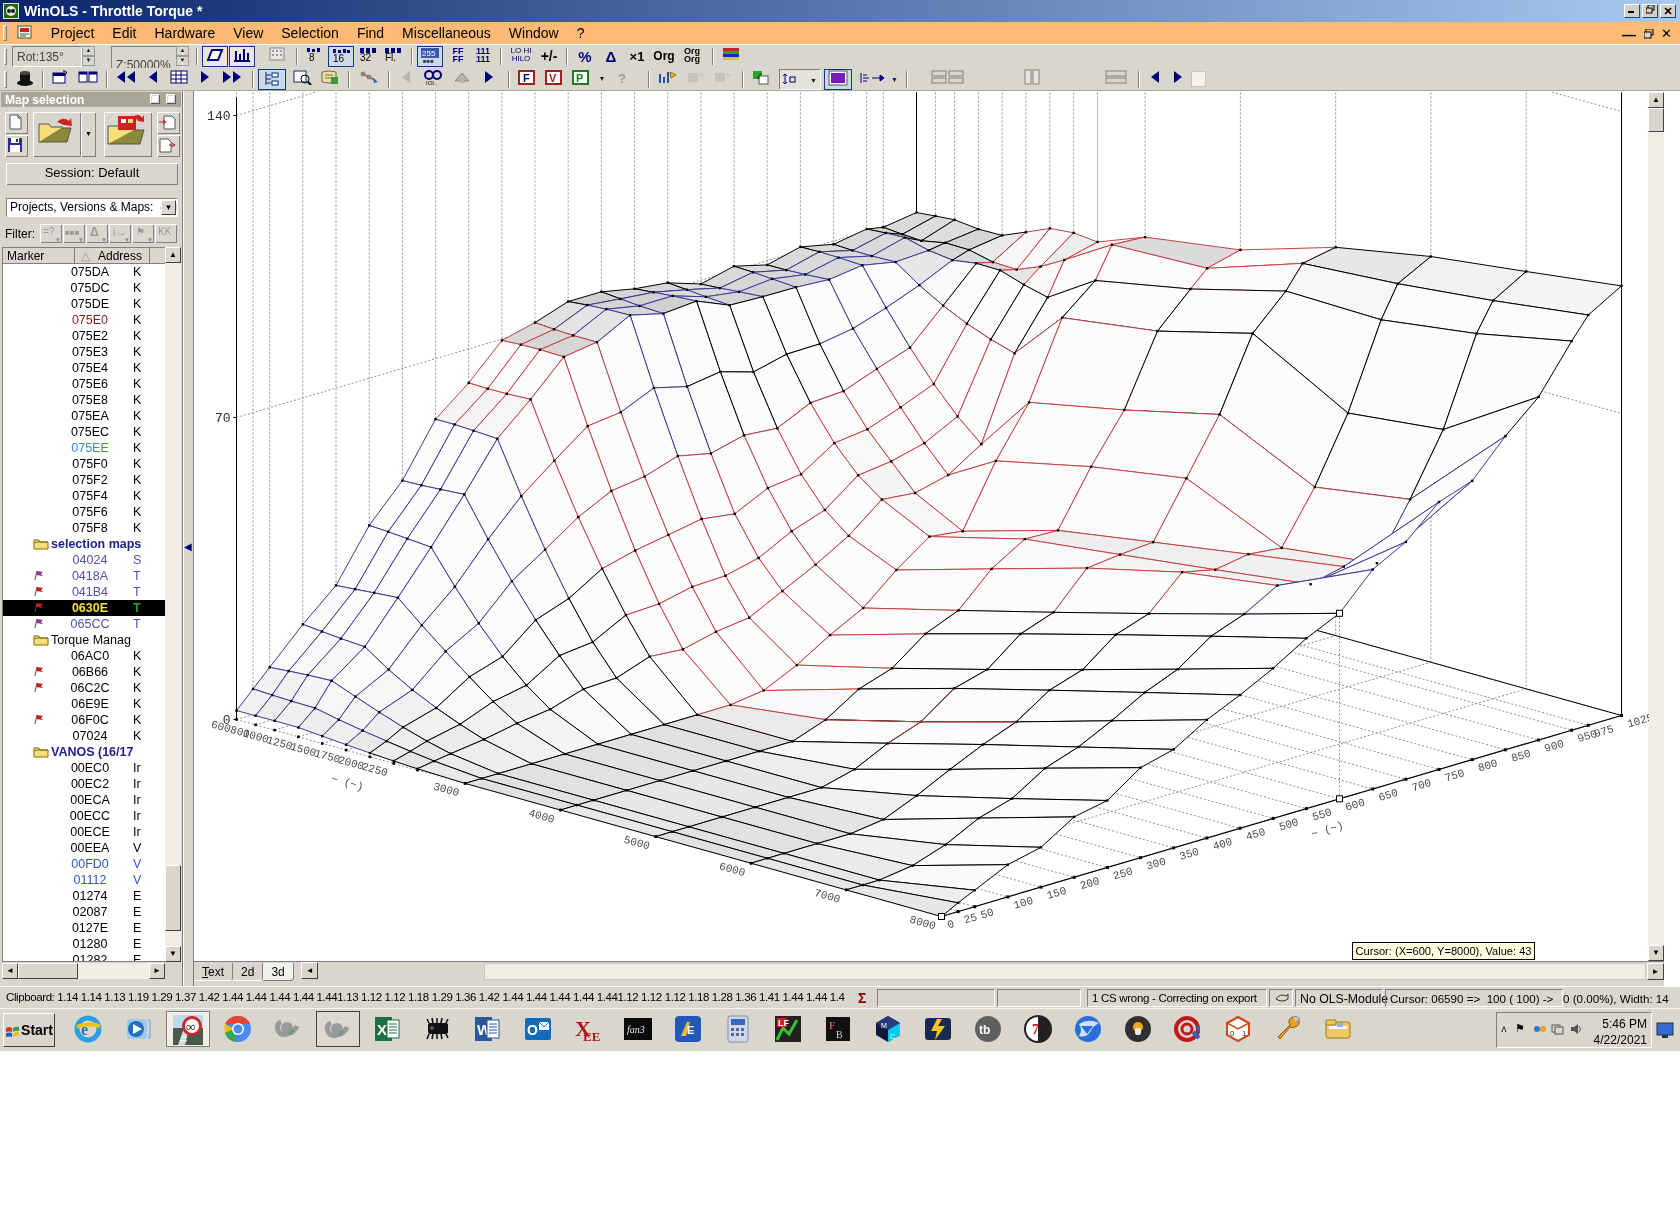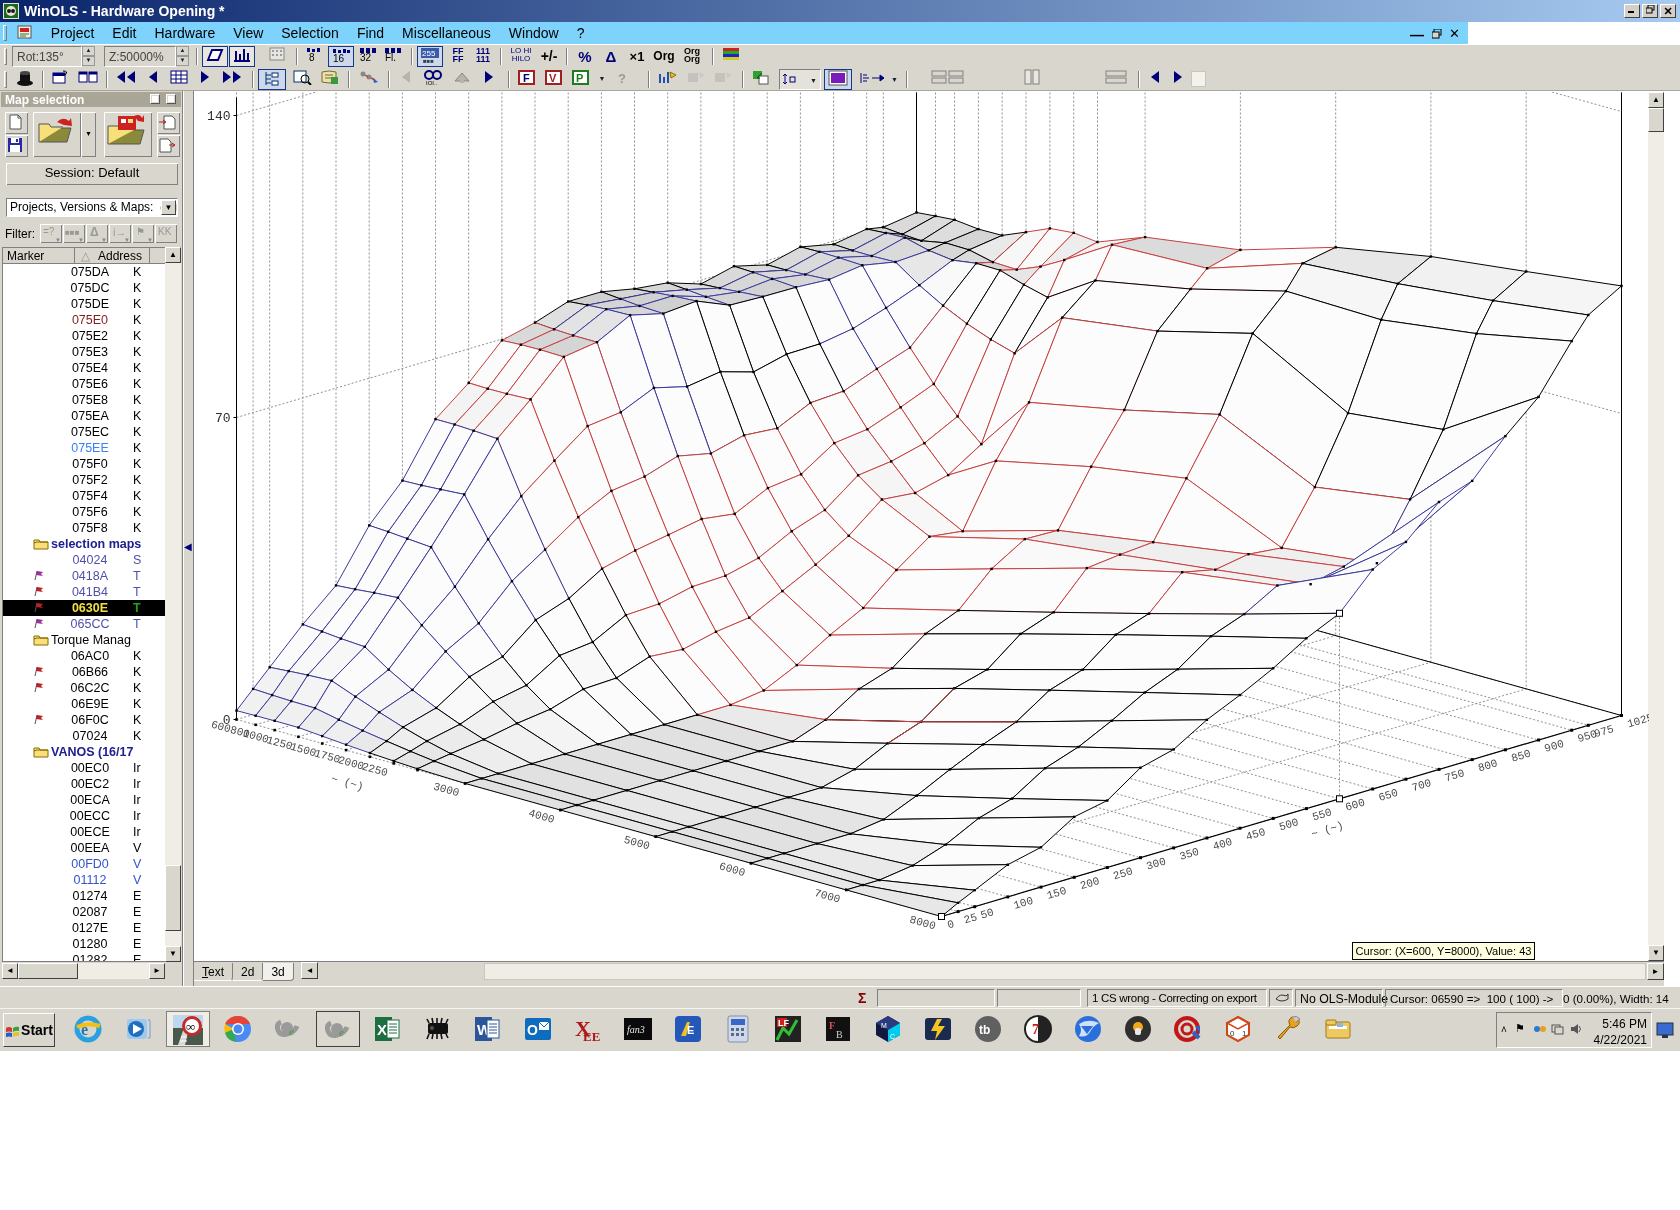--- a/index.html
+++ b/index.html
@@ -1,21 +1,21 @@
 <!DOCTYPE html>
 <html><head><meta charset="utf-8"><title>WinOLS</title><style>
 *{margin:0;padding:0;box-sizing:border-box}
 html,body{width:1680px;height:1210px;background:#fff;font-family:"Liberation Sans",sans-serif;overflow:hidden;position:relative}
 .raised2{box-shadow:inset 1px 1px 0 #fff,inset -1px -1px 0 #808080}
 .sunken{border-top:1px solid #808080;border-left:1px solid #808080;border-right:1px solid #fff;border-bottom:1px solid #fff}
 .titlebar{position:absolute;left:0;top:0;width:1680px;height:22px;background:linear-gradient(to right,#0a246a,#a6caf0);color:#fff;font-weight:bold;font-size:14px;line-height:22px}
 .titlebar .ticon{position:absolute;left:3px;top:3px;width:16px;height:16px}
 .titlebar .ttext{position:absolute;left:24px;top:0}
 .wbtn{position:absolute;top:4px;width:16px;height:14px;background:#d4d0c8;border:1px solid;border-color:#fff #404040 #404040 #fff;font-size:9px;text-align:center;line-height:12px;color:#000}
-.menubar{position:absolute;left:0;top:22px;width:1468px;height:23px;background:#7dd3fc;border-bottom:1px solid #fff;font-size:14px;color:#000}
+.menubar{position:absolute;left:0;top:22px;width:1680px;height:23px;background:#fdba74;border-bottom:1px solid #fff;font-size:14px;color:#000}
 .menubar span.mi{display:inline-block;padding:3px 9px 0 9px}
 .tb1{position:absolute;left:0;top:45px;width:1680px;height:23px;background:#d9d6cd}
 .tb2{position:absolute;left:0;top:68px;width:1680px;height:23px;background:#d9d6cd;border-bottom:1px solid #aaa69d}
 .grip{position:absolute;top:3px;width:3px;height:17px;border-left:1px solid #fff;border-top:1px solid #fff;border-right:1px solid #808080;border-bottom:1px solid #808080}
 .tbtn{position:absolute;top:1px;height:21px;font-size:11px;color:#123;text-align:center}
 .tsep{position:absolute;top:3px;width:2px;height:17px;border-left:1px solid #808080;border-right:1px solid #fff}
 .panel{position:absolute;left:0;top:91px;width:183px;height:895px;background:#d9d6cd;border-right:1px solid #808080}
 .ptitle{position:absolute;left:1px;top:1px;width:180px;height:15px;background:#a9a597;color:#fff;font-size:12px;font-weight:bold;padding:1px 4px}
 .pbtn{position:absolute;top:3px;width:10px;height:10px;background:#d9d6cd;border:1px solid #fff;border-right-color:#555;border-bottom-color:#555}
 .sessionbtn{position:absolute;left:6px;top:72px;width:172px;height:22px;background:#d9d6cd;font-size:13px;text-align:center;line-height:20px;color:#000}
@@ -48,21 +48,21 @@
 </style></head><body>
 
 <div class="titlebar">
  <svg class="ticon" width="16" height="16">
       <rect width="16" height="16" fill="#e8e4da"></rect>
       <rect x="1" y="1" width="14" height="14" fill="#1a6a1a"></rect>
       <circle cx="8" cy="8" r="5" fill="#e8e4da"></circle>
       <circle cx="6" cy="8" r="2" fill="#1a1a1a"></circle>
       <circle cx="10" cy="8" r="2" fill="#1a1a1a"></circle>
     </svg>
- <span class="ttext">WinOLS - Hardware Opening *</span>
+ <span class="ttext">WinOLS - Throttle Torque *</span>
  <div class="wbtn" style="right:40px"><svg width="8" height="8">
         <rect x="0" y="5" width="6" height="2" fill="#000"></rect>
       </svg></div>
  <div class="wbtn" style="right:22px"><svg width="9" height="9">
         <rect x="2" y="0" width="6" height="5" fill="none" stroke="#000"></rect>
         <rect x="0" y="3" width="6" height="5" fill="#d4d0c8" stroke="#000"></rect>
       </svg></div>
  <div class="wbtn" style="right:4px;font-weight:bold;font-size:11px">✕</div>
 </div>
 
@@ -82,21 +82,21 @@
  <span style="position:absolute;right:8px;top:4px;font-size:13px">✕</span>
 </div>
 
 <div class="tb1">
  <div class="grip" style="left:4px"></div>
  <div class="tbtn sunken" style="left:12px;width:70px;background:#d9d6cd;color:#444;text-align:left;padding:3px 4px;font-size:12px">Rot:135°</div>
  <div class="tbtn" style="left:82px;width:13px">
       <div style="height:10px;border:1px solid #999;font-size:6px">▲</div>
       <div style="height:10px;border:1px solid #999;font-size:6px">▼</div>
     </div>
- <div class="tbtn sunken" style="left:104px;width:72px;background:#d9d6cd;color:#444;text-align:left;padding:3px 4px;font-size:12px">Z:50000%</div>
+ <div class="tbtn sunken" style="left:111px;width:72px;background:#d9d6cd;color:#444;text-align:left;padding:11px 4px;font-size:12px">Z:50000%</div>
  <div class="tbtn" style="left:176px;width:13px">
       <div style="height:10px;border:1px solid #999;font-size:6px">▲</div>
       <div style="height:10px;border:1px solid #999;font-size:6px">▼</div>
     </div>
  <div class="tsep" style="left:196px"></div>
  <div class="tbtn" style="left:202px;width:26px;border:1px solid #123a8a;background:#e8e6df"><svg width="20" height="16">
         <path d="M3 13 L7 3 L17 3 L13 13 Z" fill="#fff" stroke="#00007a" stroke-width="2"></path>
       </svg></div>
  <div class="tbtn" style="left:229px;width:26px;border:1px solid #123a8a;background:#e8e6df"><svg width="20" height="16">
         <path d="M2 14 h16 M4 13 V4 M8 13 V7 M12 13 V2 M16 13 V6" stroke="#00007a" stroke-width="2"></path>
@@ -1526,20 +1526,21 @@
       <text x="1118" y="745" font-family="Liberation Mono, monospace" font-size="11" fill="#4a4a4a" transform="rotate(-16.5 1118 745)">~ (~)</text>
       <rect x="744.0" y="821.0" width="6" height="6" fill="#fff" stroke="#000" stroke-width="1"></rect>
       <rect x="1142.0" y="703.3" width="6" height="6" fill="#fff" stroke="#000" stroke-width="1"></rect>
       <rect x="1142.0" y="517.8" width="6" height="6" fill="#fff" stroke="#000" stroke-width="1"></rect>
       <rect x="1158" y="850" width="182" height="17" fill="#ffffe1" stroke="#000" stroke-width="1"></rect>
       <text x="1161" y="862.5" font-family="Liberation Sans, sans-serif" font-size="11.5" fill="#000" textLength="176" lengthAdjust="spacingAndGlyphs">Cursor: (X=600, Y=8000), Value: 43</text>
     </g>
   </svg>
 
 <div class="statusbar">
+ <span style="position:absolute;left:6px;top:3px;width:852px;overflow:hidden;white-space:nowrap;display:inline-block;font-size:11.5px;letter-spacing:-0.4px;padding-top:1px">Clipboard: 1.14 1.14 1.13 1.19 1.29 1.37 1.42 1.44 1.44 1.44 1.44 1.441.13 1.12 1.12 1.18 1.29 1.36 1.42 1.44 1.44 1.44 1.44 1.441.12 1.12 1.12 1.18 1.28 1.36 1.41 1.44 1.44 1.4</span>
  <span style="position:absolute;left:858px;top:3px;color:#880000;font-weight:bold;font-size:14px">Σ</span>
  <div class="sfield" style="left:877px;width:118px"></div>
  <div class="sfield" style="left:997px;width:84px"></div>
  <div class="sfield" style="left:1087px;width:180px;font-size:11.5px;letter-spacing:-0.3px;padding-top:2px">1 CS wrong - Correcting on export</div>
  <div class="sfield" style="left:1269px;width:24px"><svg width="16" height="12">
         <path d="M2 8 Q6 2 12 5 L14 3 L14 8 Q8 12 2 8" fill="none" stroke="#333"></path>
       </svg></div>
  <div class="sfield" style="left:1295px;width:88px;font-size:12.3px;padding-top:2px">No OLS-Module</div>
  <div class="sfield" style="left:1385px;width:178px;font-size:11.6px;padding-top:2px">Cursor: 06590 =&gt; &nbsp;100 ( 100) -&gt; &nbsp;&nbsp;0 (0.00%), Width: 14</div>
 </div>

